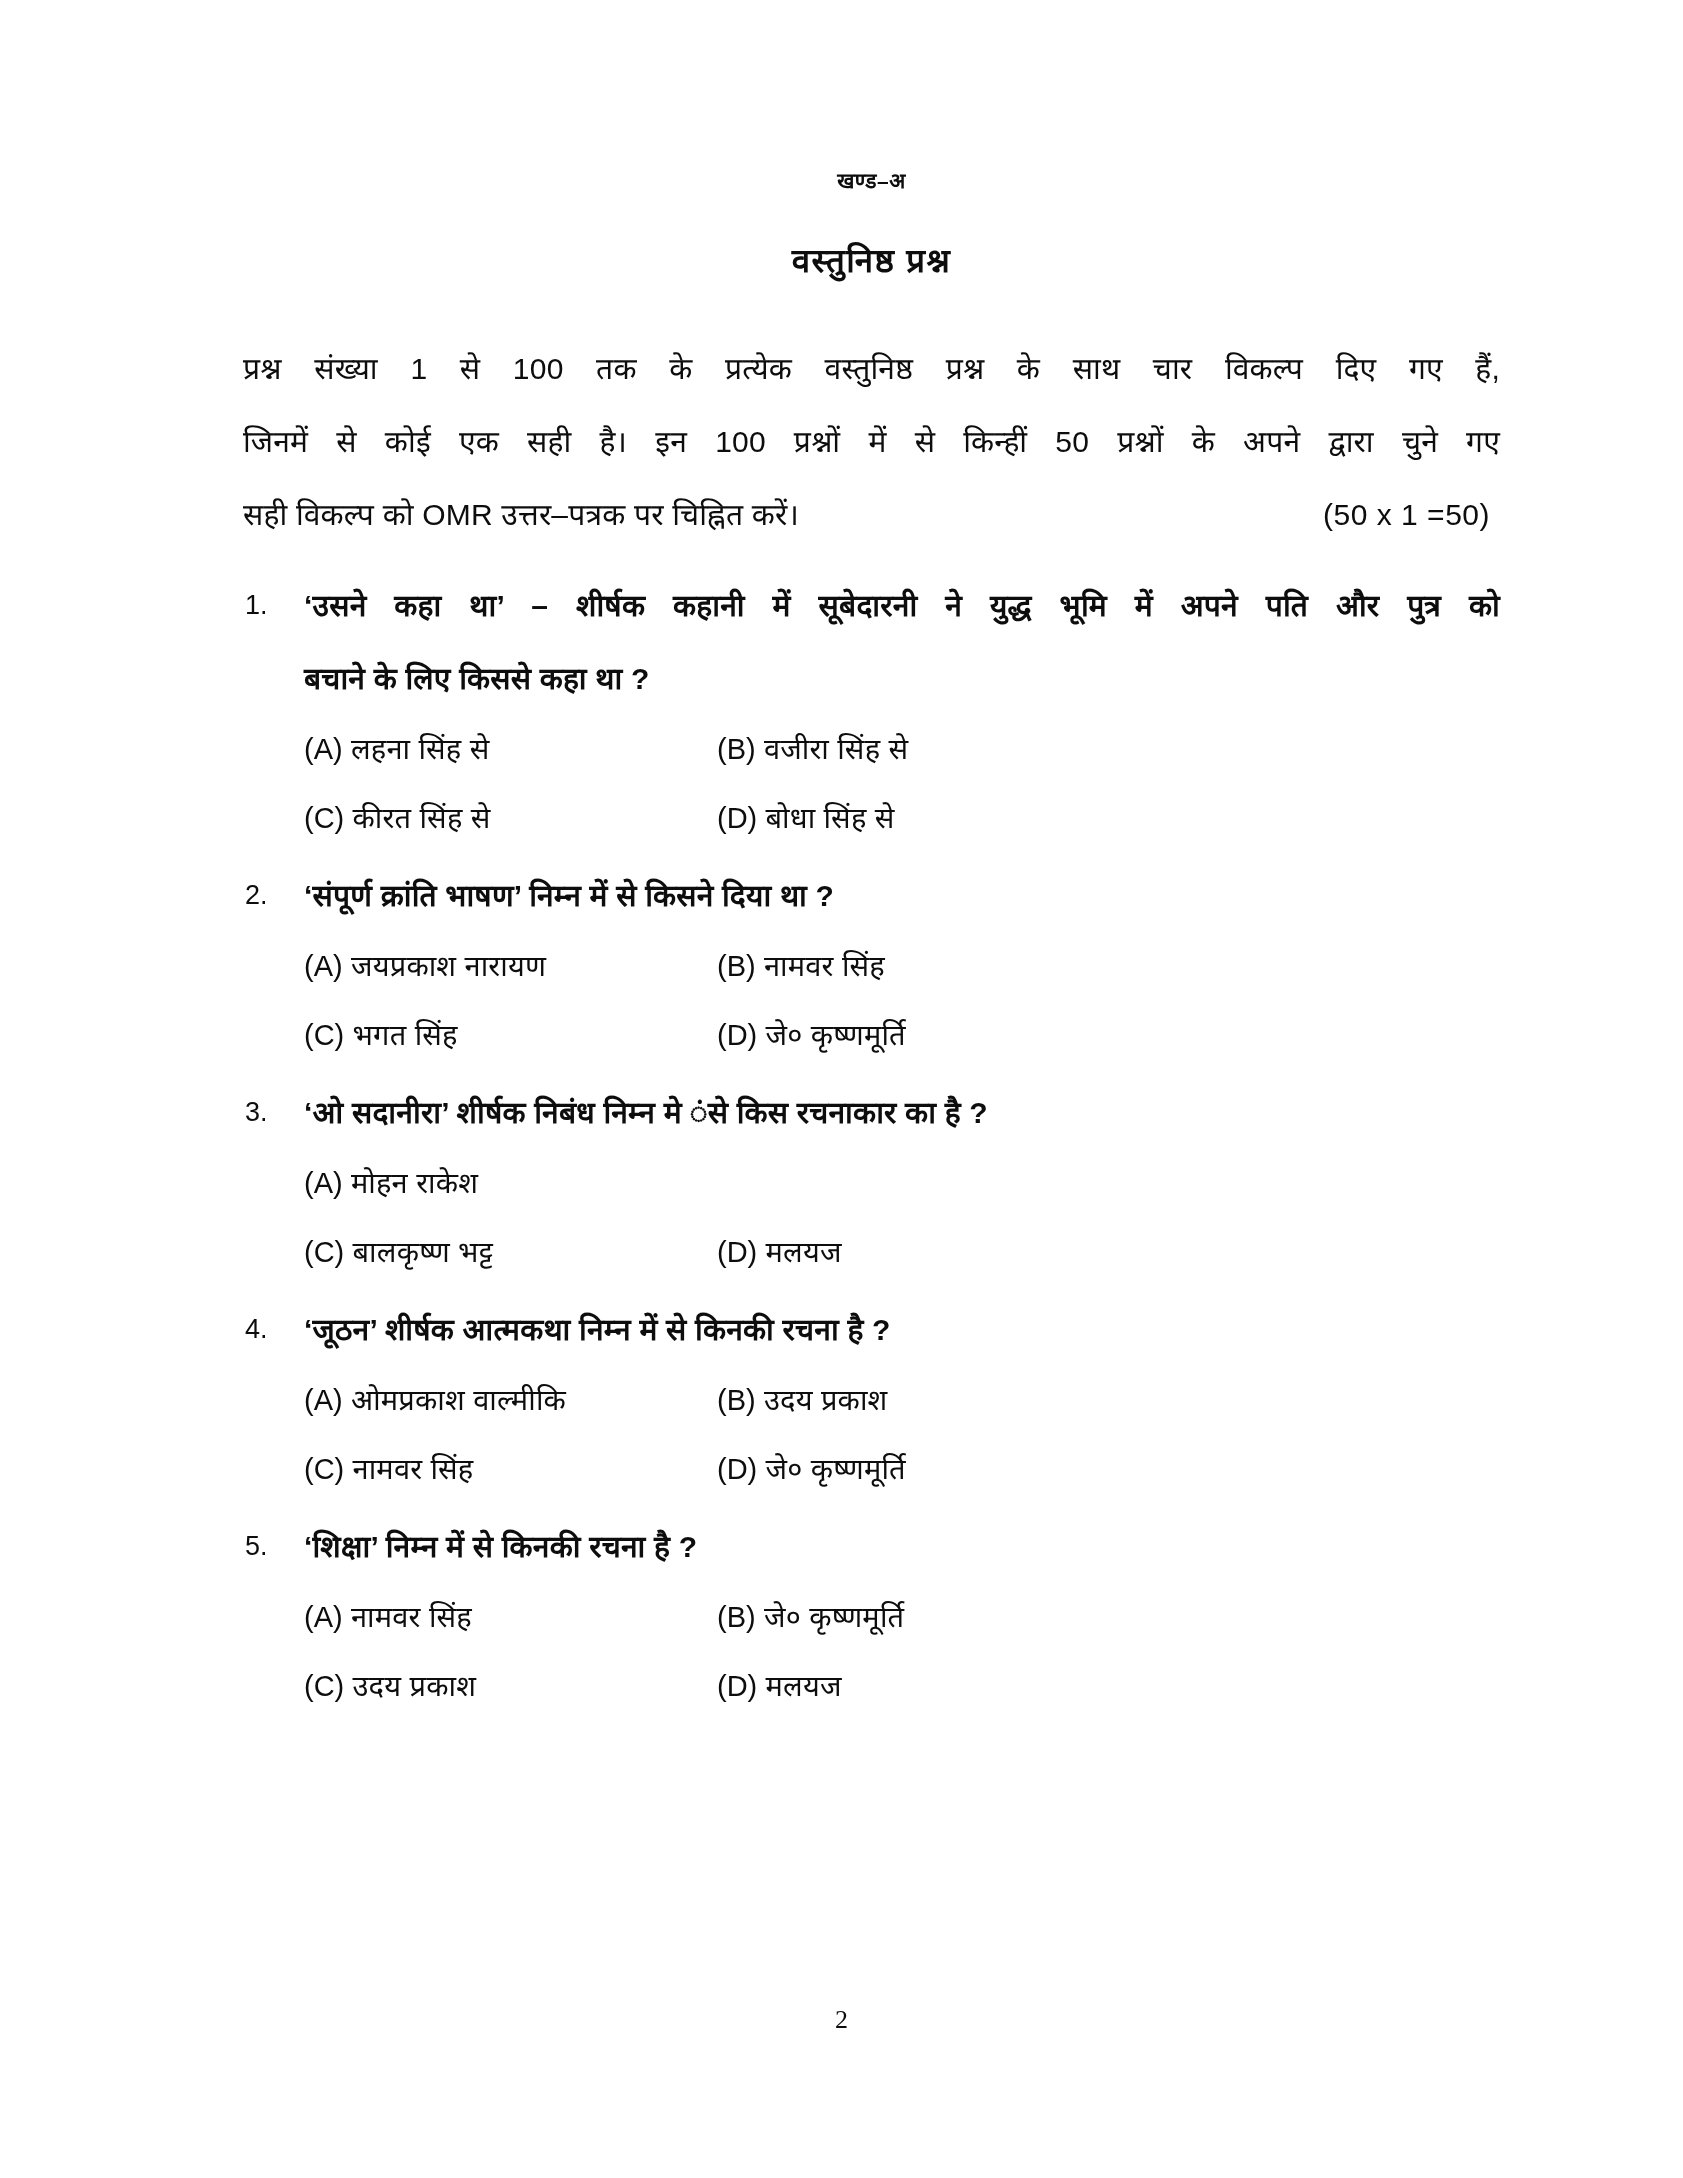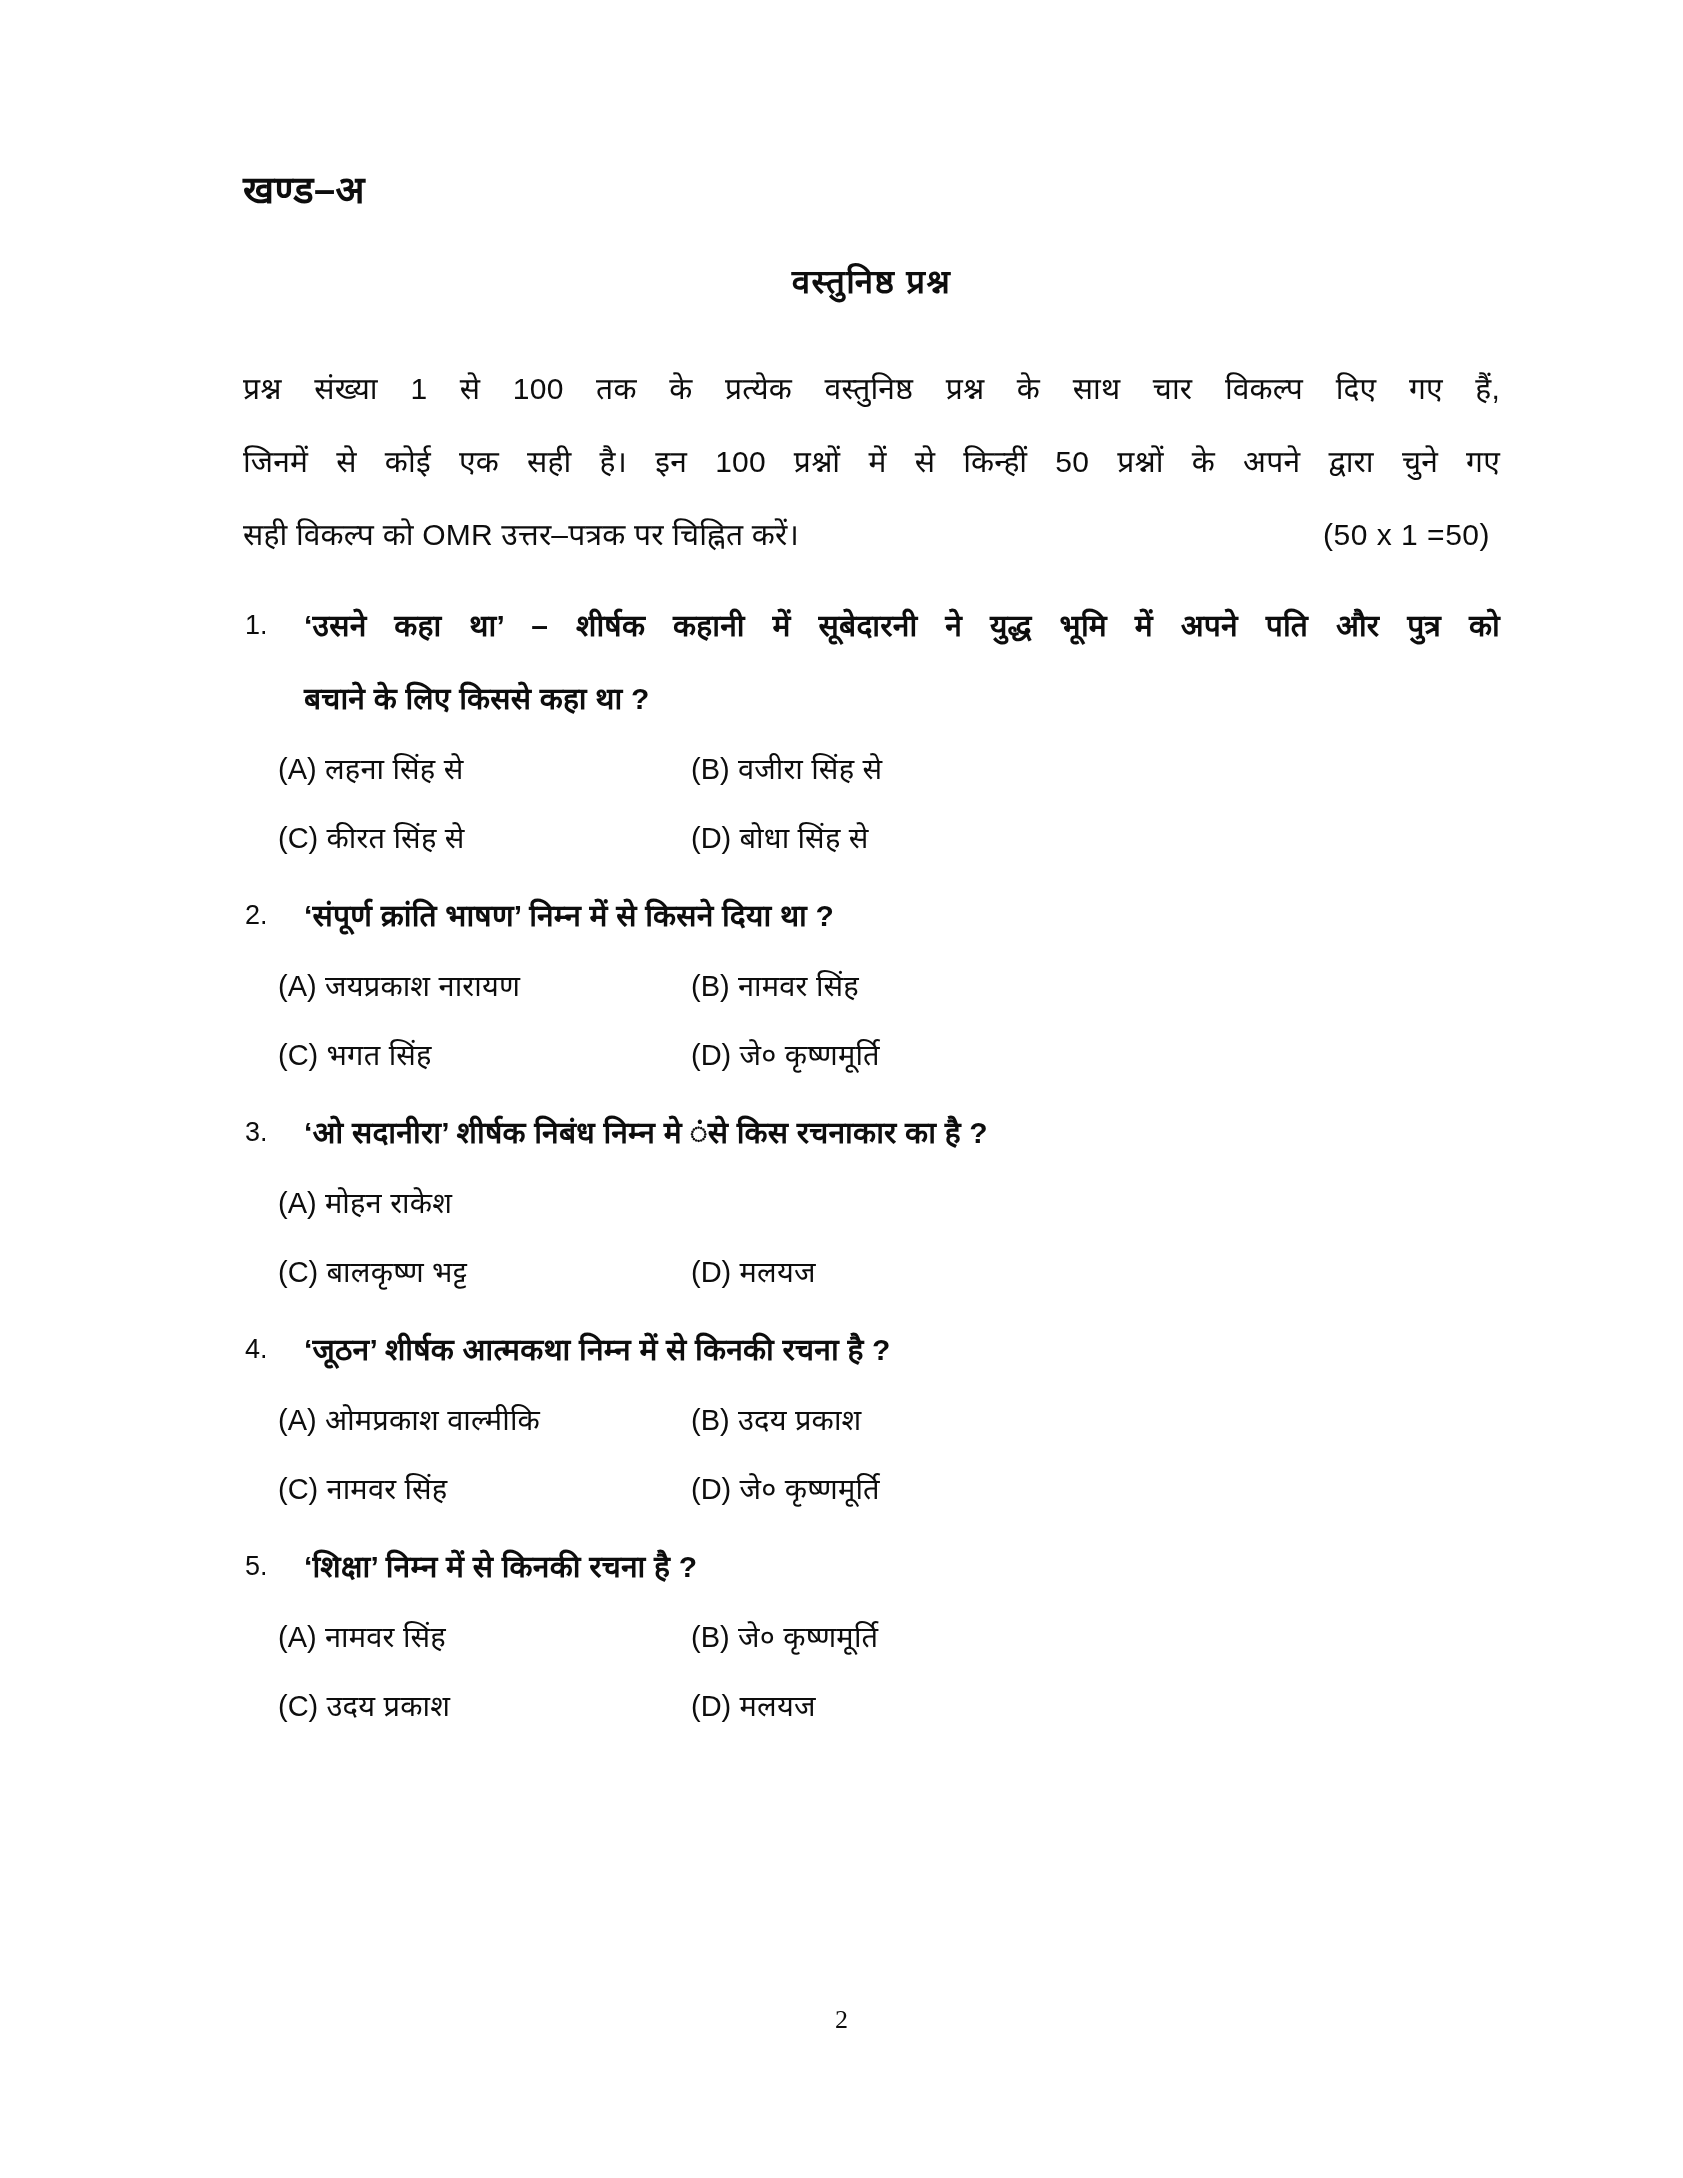--- a/index.html
+++ b/index.html
@@ -27,22 +27,22 @@
 
   .content {
     position: absolute;
     left: 243px;
     top: 168px;
     width: 1257px;
   }
 
   
   .section-title {
-    text-align: left;
-    font-size: 38px;
+    text-align: center;
+    font-size: 21px;
     font-weight: 700;
     letter-spacing: 0.5px;
     margin: 0 0 48px 0;
     line-height: 1.2;
   }
   .subsection-title {
     text-align: center;
     font-size: 33px;
     font-weight: 700;
     letter-spacing: 1.5px;
@@ -108,21 +108,21 @@
   .q-text .line {
     display: block;
     font-weight: bold;
   }
   .q-text .line.justified {
     text-align: justify;
     text-align-last: justify;
   }
 
   .options {
-    margin-left: 35px;
+    margin-left: 61px;
   }
   .option-row {
     display: flex;
     line-height: 69px;
   }
   .option {
     font-size: 29px;
     letter-spacing: 0.2px;
     white-space: nowrap;
   }

